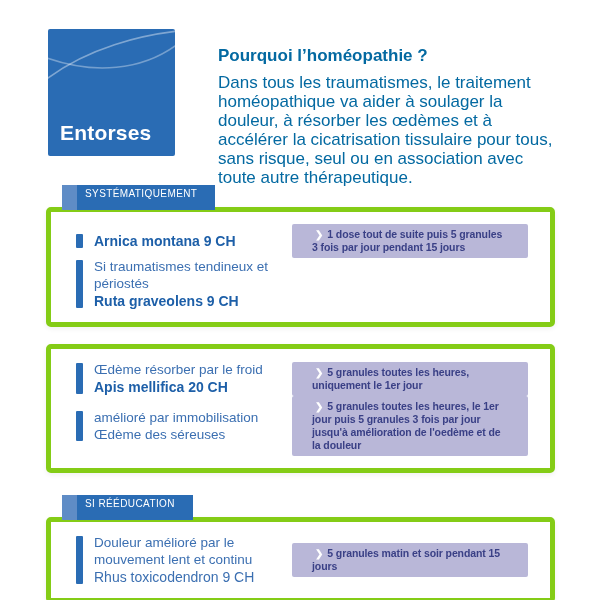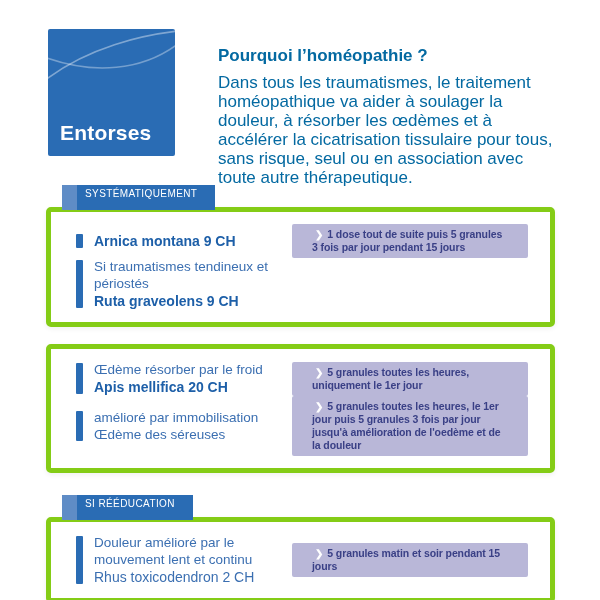--- a/index.html
+++ b/index.html
@@ -131,21 +131,21 @@
     <div class="chip">SI RÉÉDUCATION</div>
     <div class="card">
   <div class="row">
     <div class="row-left">
       <div class="bullet"></div>
       <div class="row-text">
         <div class="desc">
                   <div>Douleur amélioré par le</div>
                   <div>mouvement lent et continu</div>
                 </div>
-        <div class="remedy regular">Rhus toxicodendron 2 CH</div>
+        <div class="remedy regular">Rhus toxicodendron 9 CH</div>
       </div>
     </div>
     <div class="dose"><span class="chev">❯</span><span>5 granules matin et soir pendant 15 jours</span></div>
   </div>
 </div>
   </div>
 </div>
 </div>
 
 </body></html>

